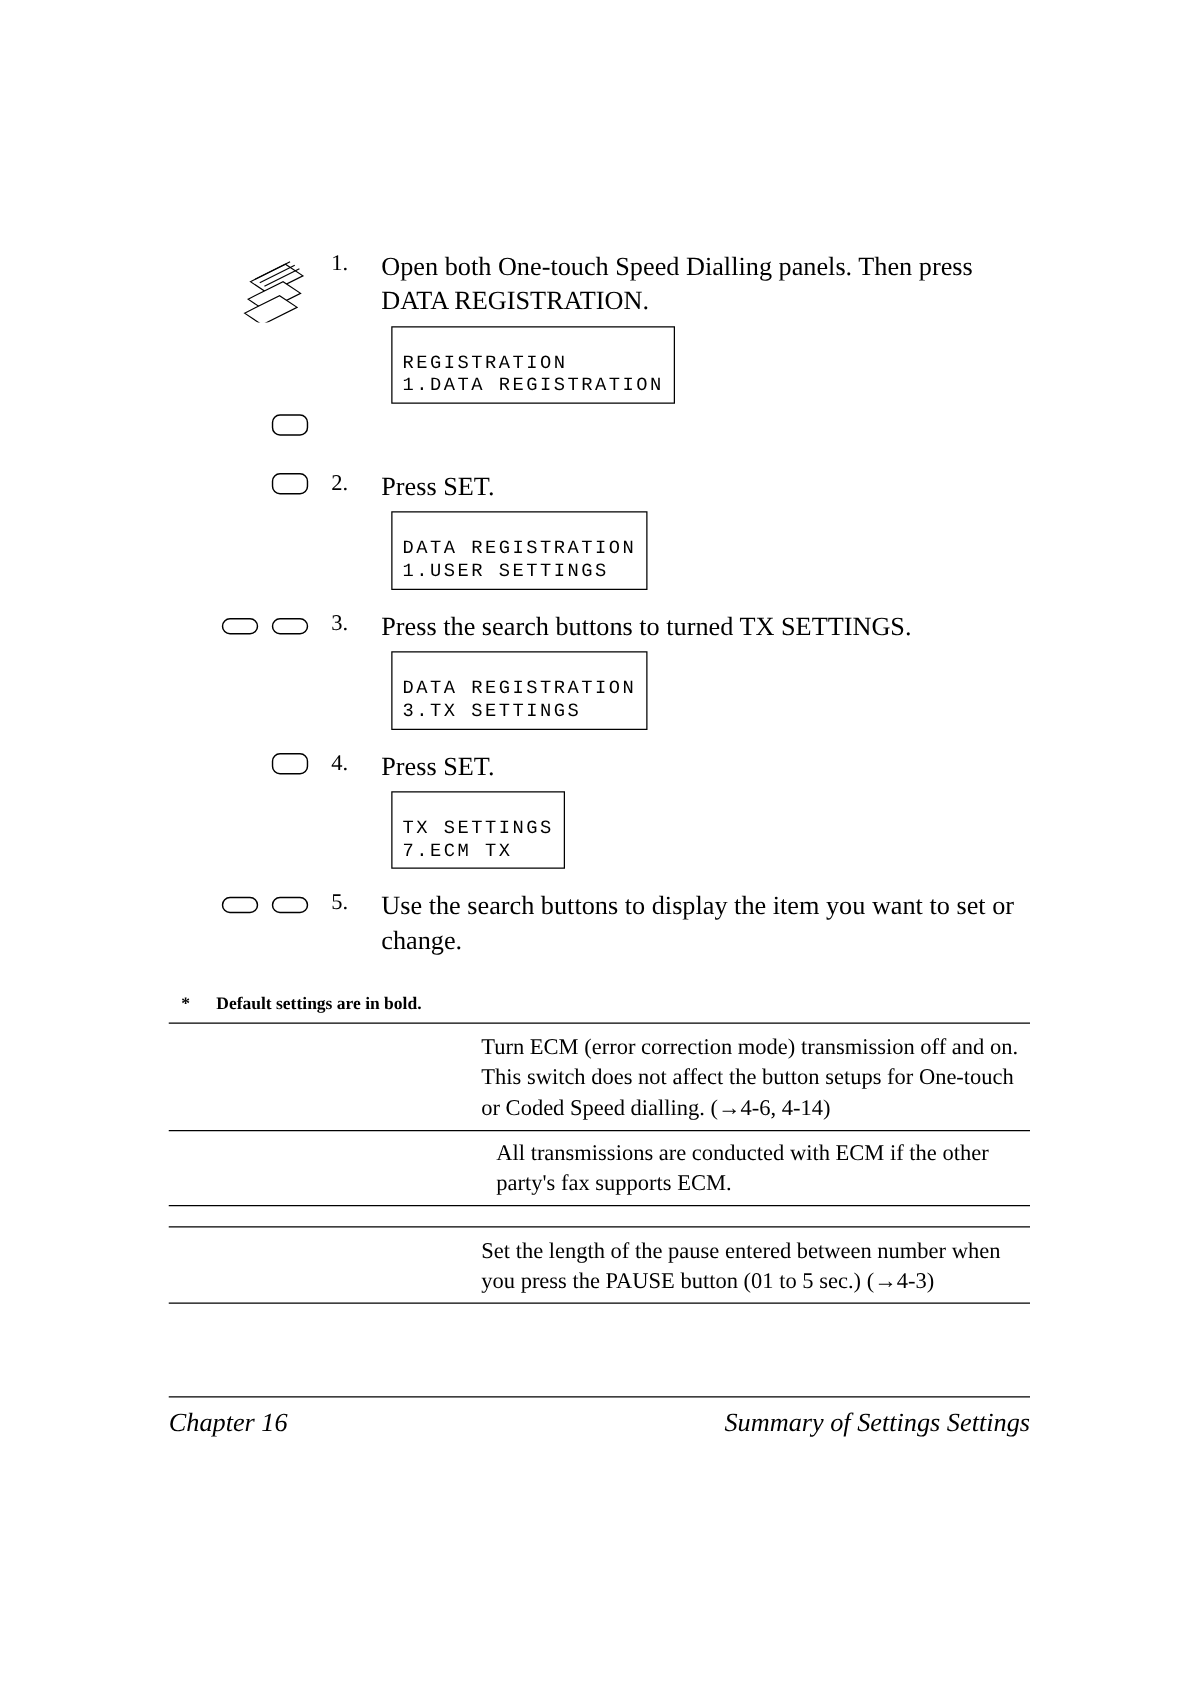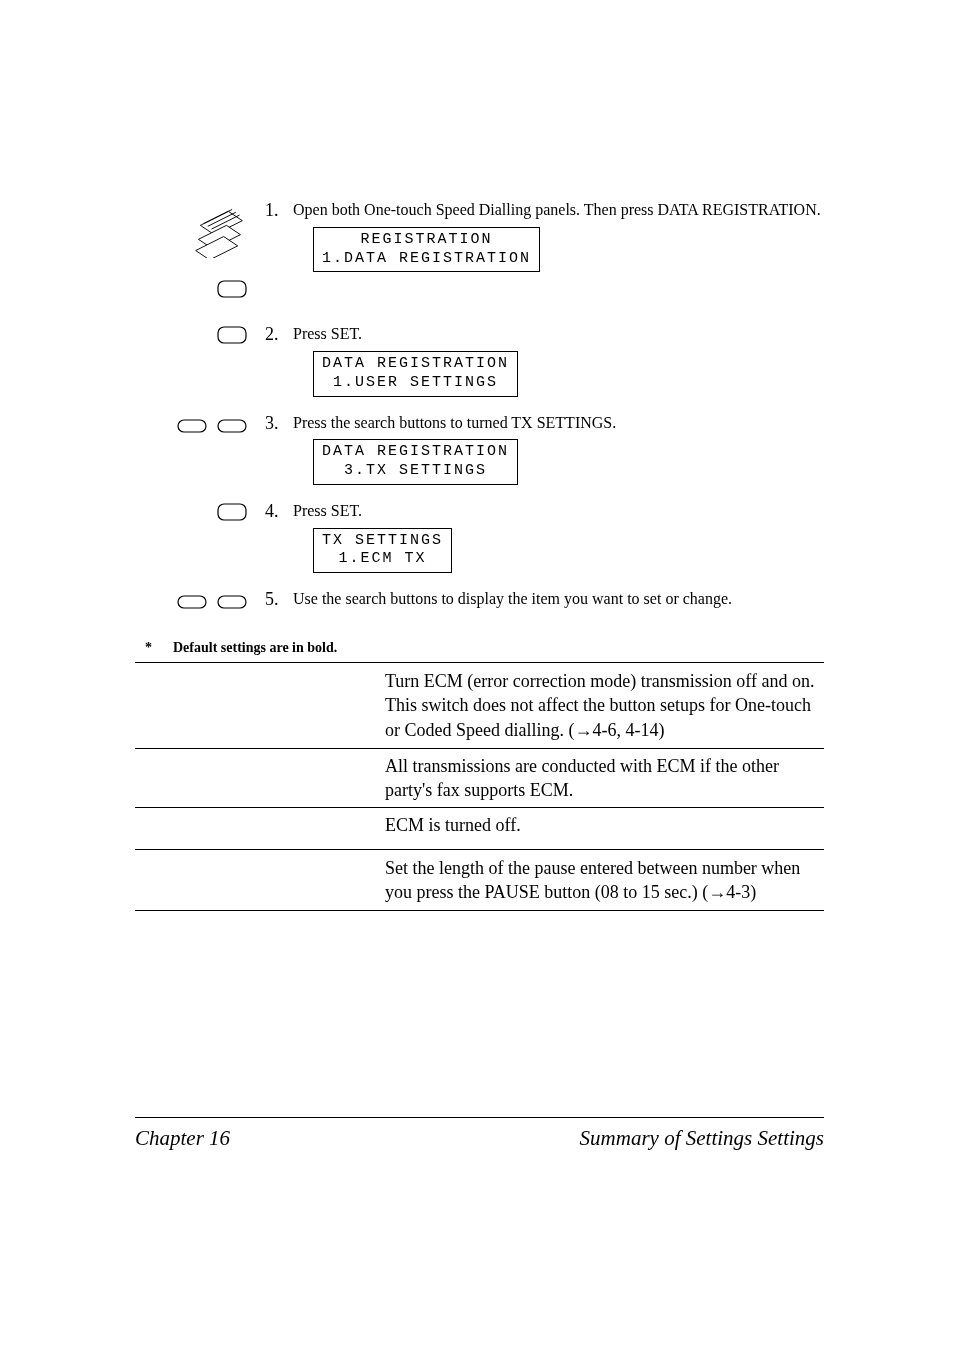--- a/index.html
+++ b/index.html
@@ -37,35 +37,34 @@
   }
   .num {
     font-size: 18px;
     width: 28px;
     flex: 0 0 28px;
   }
   .step-body {
     flex: 1;
   }
   .step-text {
-    font-size: 16px;
+    font-size: 21px;
     line-height: 1.3;
-    margin: 0 0 6px 0;
+    margin: 0 0 6px 12px;
   }
   .lcd {
     border: 1px solid #000;
     display: inline-block;
     font-family: "Courier New", monospace;
     font-size: 15px;
     letter-spacing: 2px;
     line-height: 1.25;
-    padding: 3px 8px 3px 8px;
+    padding: 20px 8px 3px 8px;
     margin-left: 20px;
     white-space: pre;
-    text-align: center;
   }
   .footnote {
     font-size: 14px;
     margin-top: 24px;
     margin-bottom: 6px;
     padding-left: 10px;
     font-weight: bold;
   }
   .tbl {
     border-top: 1.5px solid #000;
@@ -82,20 +81,21 @@
     flex: 0 0 250px;
   }
   .tdesc {
     flex: 1;
     font-size: 18px;
     line-height: 1.35;
   }
   .sub-row {
     display: flex;
     padding: 5px 0;
+    gap: 12px;
   }
   .sub-row + .sub-row {
     border-top: 1px solid #ccc0;
   }
   
   .footer {
     position: absolute;
     left: 135px;
     right: 130px;
     bottom: 200px;
@@ -197,21 +197,21 @@
         <svg class="svg-btn" viewBox="0 0 30 20">
             <rect x="1" y="1" width="28" height="16" rx="6" ry="6" fill="#fff" stroke="#000" stroke-width="1.2"></rect>
           </svg>
       </span>
     </div>
     <div class="content-col">
       <div class="num">4.</div>
       <div class="step-body">
         <p class="step-text">Press SET.</p>
         <div class="lcd">TX SETTINGS
-1.ECM TX</div>
+7.ECM TX</div>
       </div>
     </div>
   </div>
 
   <div class="row">
     <div class="icon-col">
       <span class="svg-btn-double">
         <svg class="svg-btn" viewBox="0 0 30 20">
             <rect x="1" y="5" width="28" height="12" rx="6" ry="6" fill="#fff" stroke="#000" stroke-width="1.2"></rect>
           </svg>
@@ -239,26 +239,25 @@
       <div style="display:flex;">
         <div class="tlabel"></div>
         <div class="tdesc">Turn ECM (error correction mode) transmission off and on. This switch does not affect the button setups for One-touch or Coded Speed dialling. (→4-6, 4-14)</div>
       </div>
       <div class="sub-row" style="border-top:1px solid #000; margin-top:6px;">
         <div class="tlabel"></div>
         <div class="tdesc">All transmissions are conducted with ECM if the other party's fax supports ECM.</div>
       </div>
       <div class="sub-row" style="border-top:1px solid #000;">
         <div class="tlabel"></div>
-        <div class="tdesc">ECM is turned off.</div>
       </div>
     </div>
     <div class="trow">
       <div class="tlabel"></div>
-      <div class="tdesc">Set the length of the pause entered between number when you press the PAUSE button (08 to 15 sec.) (→4-3)</div>
+      <div class="tdesc">Set the length of the pause entered between number when you press the PAUSE button (01 to 5 sec.) (→4-3)</div>
     </div>
   </div>
 
 </div>
 
 <div class="footer">
   <span>Chapter 16</span>
   <span>Summary of Settings Settings</span>
 </div>
 

